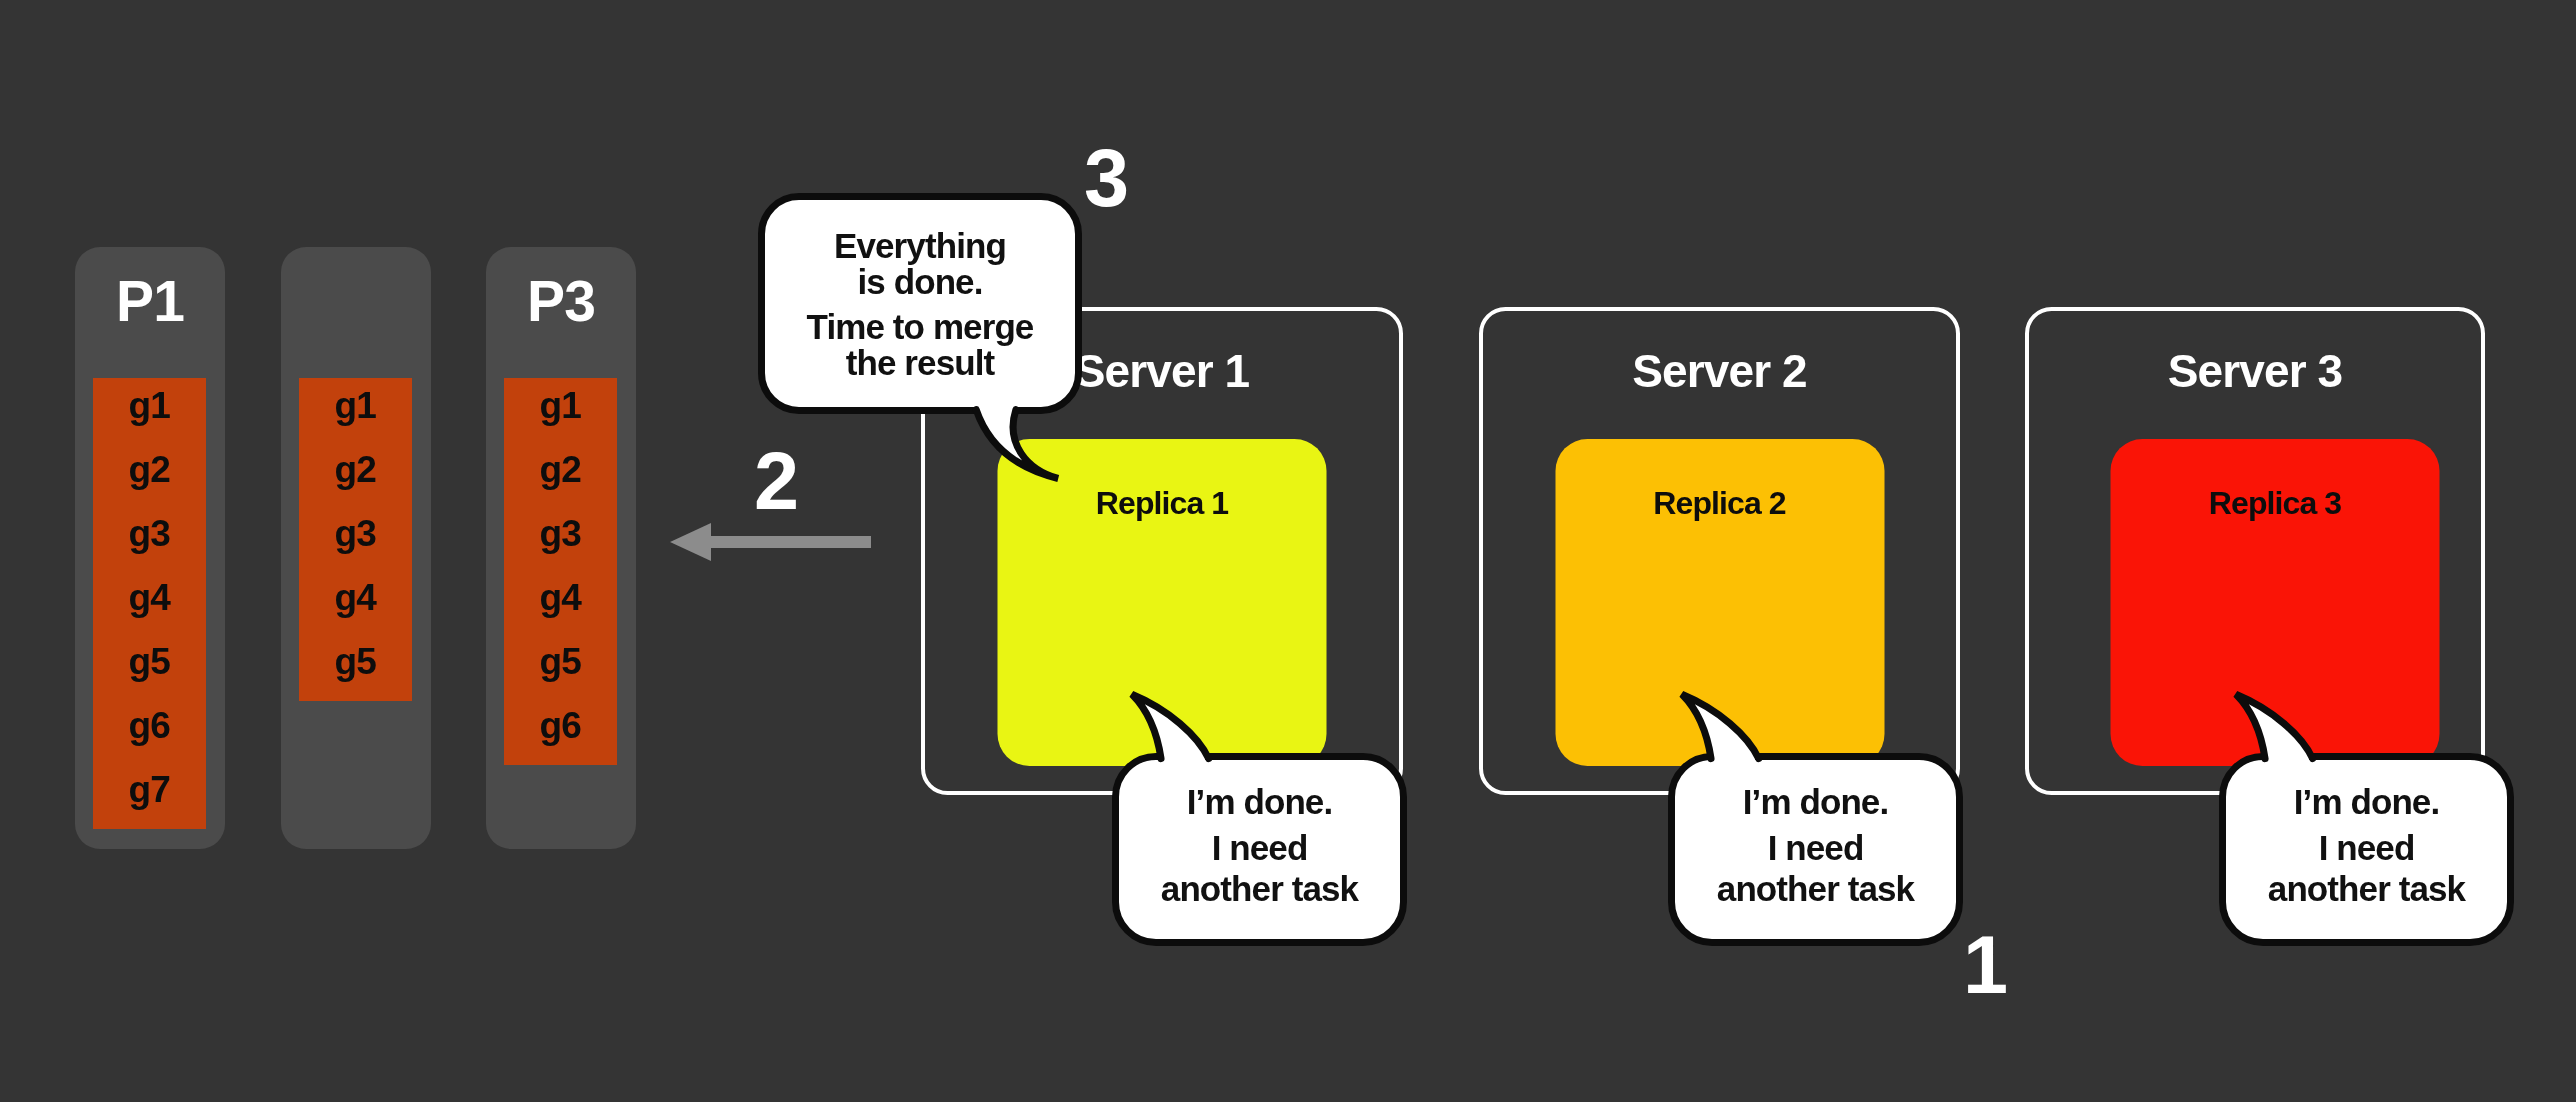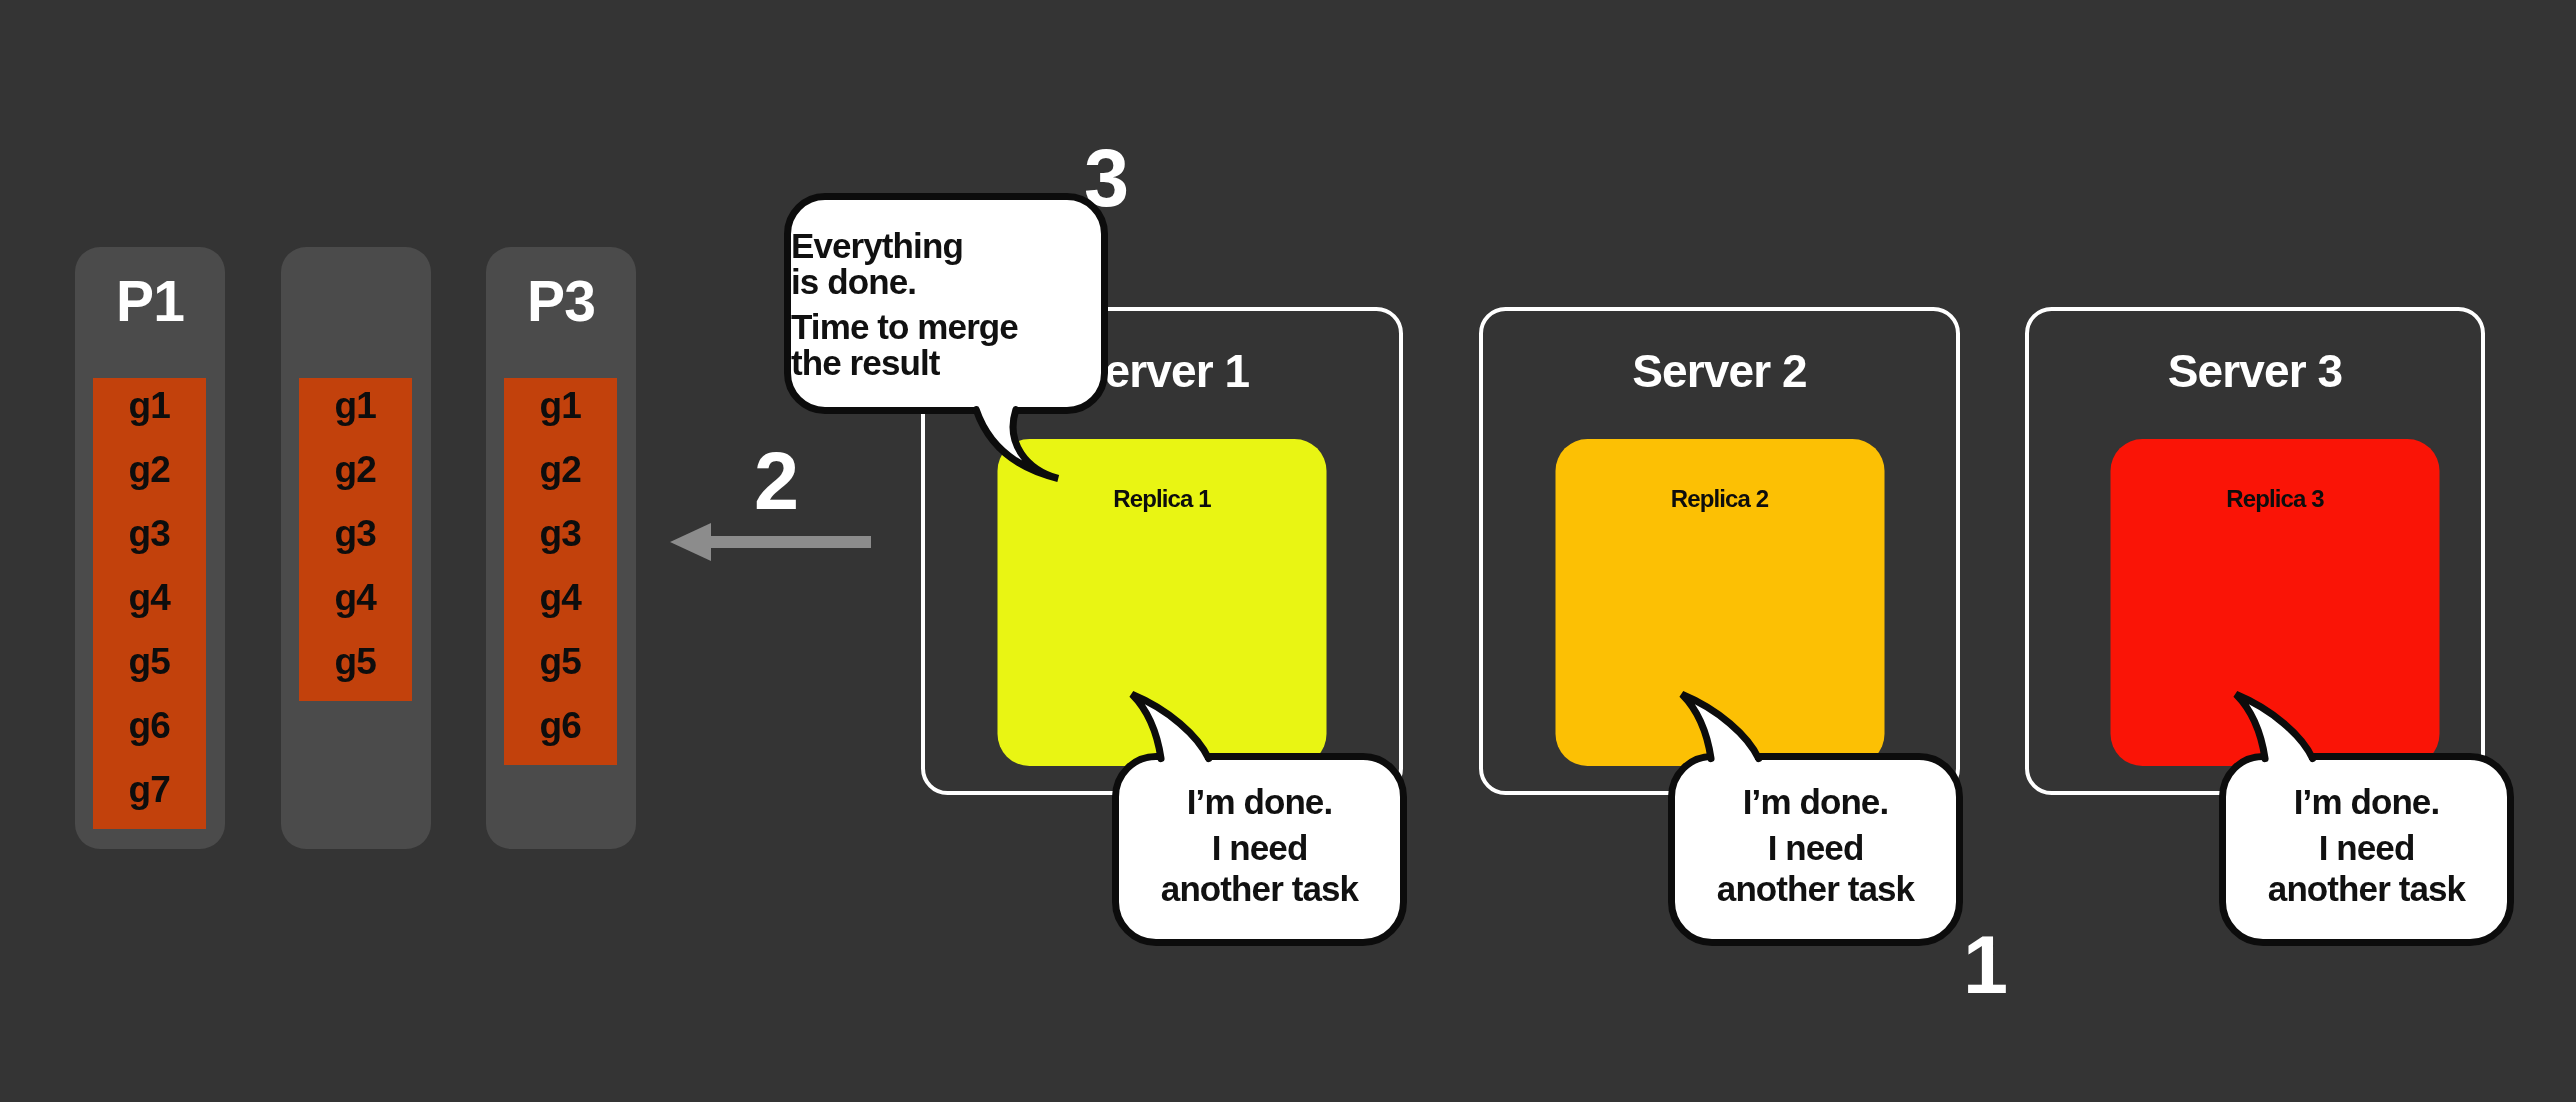--- a/index.html
+++ b/index.html
@@ -20,31 +20,31 @@
   .step{position:absolute;width:97px;text-align:center;color:#ffffff;font-size:81px;line-height:81px;letter-spacing:-1.8px;}
   #step3{left:1057px;top:138px}
   #step2{left:727px;top:441px}
   #step1{left:1936px;top:925px}
 
   
   .server{position:absolute;top:307px;height:488px;border:4.4px solid #ffffff;border-radius:26.5px;box-sizing:border-box;}
   #server1{left:921px;width:482px}#server2{left:1479px;width:481px}#server3{left:2025px;width:460px}
   .server-title{margin-top:34px;text-align:center;font-size:46px;line-height:53px;color:#ffffff;letter-spacing:-0.9px;}
   .replica{position:absolute;top:128px;left:50%;transform:translateX(-50%);width:329px;height:327px;border-radius:32px;}
-  .replica-title{padding-top:46px;text-align:center;font-size:24px;color:#0d0d0d;letter-spacing:-0.9px;}
+  .replica-title{padding-top:46px;text-align:center;font-size:32px;color:#0d0d0d;letter-spacing:-0.9px;}
 
   
   .task-bubble{position:absolute;top:753px;width:295px;height:193px;background:#ffffff;border:7px solid #0c0c0c;
                border-radius:44px;box-sizing:border-box;color:#111111;text-align:center;
                font-size:35px;line-height:41px;padding-top:21px;letter-spacing:-0.9px;}
   #bubble1{left:1112px}#bubble2{left:1668px}#bubble3{left:2219px}
   .task-bubble .line1{margin-bottom:5.3px;}
 
-  .merge-bubble{position:absolute;left:784px;top:193px;width:324px;height:221px;background:#ffffff;border:7px solid #0c0c0c;
-                border-radius:41px;box-sizing:border-box;color:#111111;
+  .merge-bubble{position:absolute;left:758px;top:193px;width:324px;height:221px;background:#ffffff;border:7px solid #0c0c0c;
+                border-radius:41px;box-sizing:border-box;color:#111111;text-align:center;
                 font-size:35px;line-height:36px;padding-top:28px;letter-spacing:-0.9px;}
   .merge-bubble .para-gap{margin-top:8.8px;}
 
   .tail{position:absolute;}
   #tail1{left:1124px;top:686px}
   #tail2{left:1674px;top:686px}
   #tail3{left:2228px;top:686px}
   #tailM{left:970px;top:399px}
 </style>
 </head>

